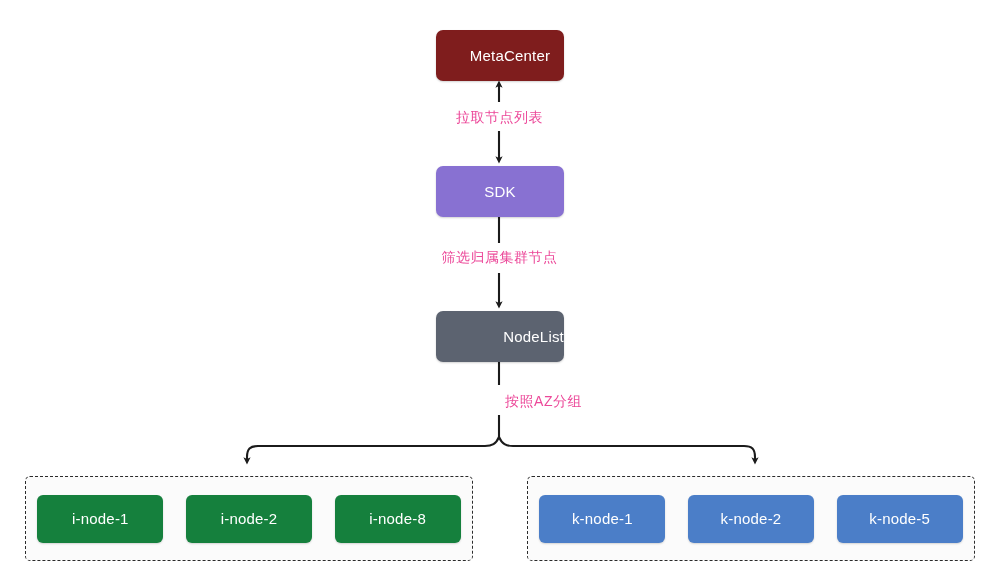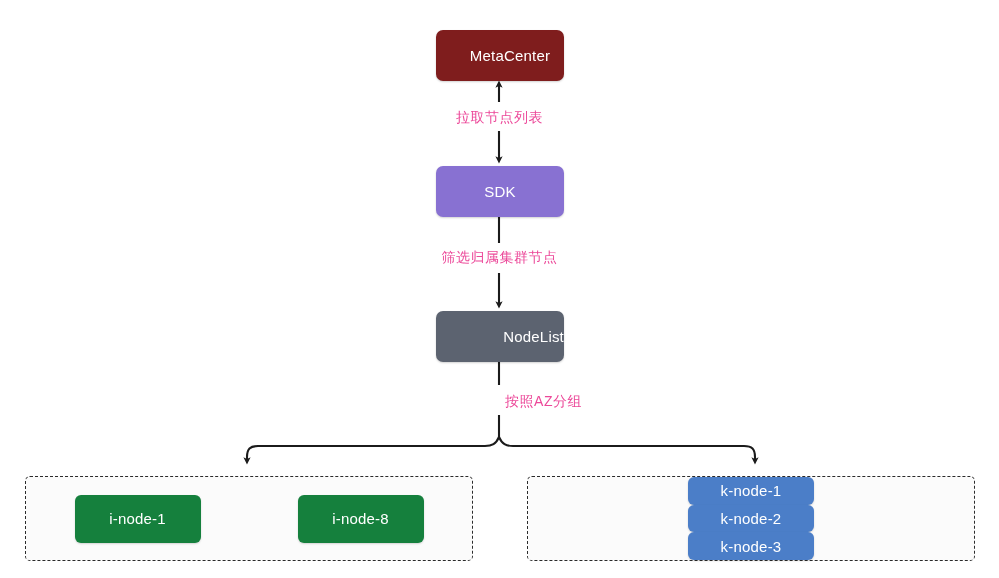--- a/index.html
+++ b/index.html
@@ -58,21 +58,21 @@
     height: 85px;
     border: 1.6px dashed #2b2b2b;
     border-radius: 5px;
     background: #fbfbfb;
     box-sizing: border-box;
     display: flex;
     align-items: center;
     justify-content: space-around;
   }
   #group-left  { left: 25px;  width: 448px; }
-  #group-right { left: 527px; width: 448px; flex-direction: column; }
+  #group-right { left: 527px; width: 448px; }
 
   .leaf-node {
     width: 126px;
     height: 48px;
     border-radius: 6px;
     display: flex;
     align-items: center;
     justify-content: center;
     color: #ffffff;
     font-size: 15px;
@@ -141,29 +141,32 @@
 
   <div id="label-pull" class="edge-label">拉取节点列表</div>
   <div id="label-filter" class="edge-label">筛选归属集群节点</div>
   <div id="label-az" class="edge-label">按照AZ分组</div>
 
   <div id="group-left" class="group-container">
     <div class="leaf-node leaf-green">
       <span>i-node-1</span>
     </div>
     <div class="leaf-node leaf-green">
+      <span>i-node-2</span>
+    </div>
+    <div class="leaf-node leaf-green">
       <span>i-node-8</span>
     </div>
   </div>
 
   <div id="group-right" class="group-container">
     <div class="leaf-node leaf-blue">
       <span>k-node-1</span>
     </div>
     <div class="leaf-node leaf-blue">
       <span>k-node-2</span>
     </div>
     <div class="leaf-node leaf-blue">
-      <span>k-node-3</span>
+      <span>k-node-5</span>
     </div>
   </div>
 
 </div>
 
 </body></html>

